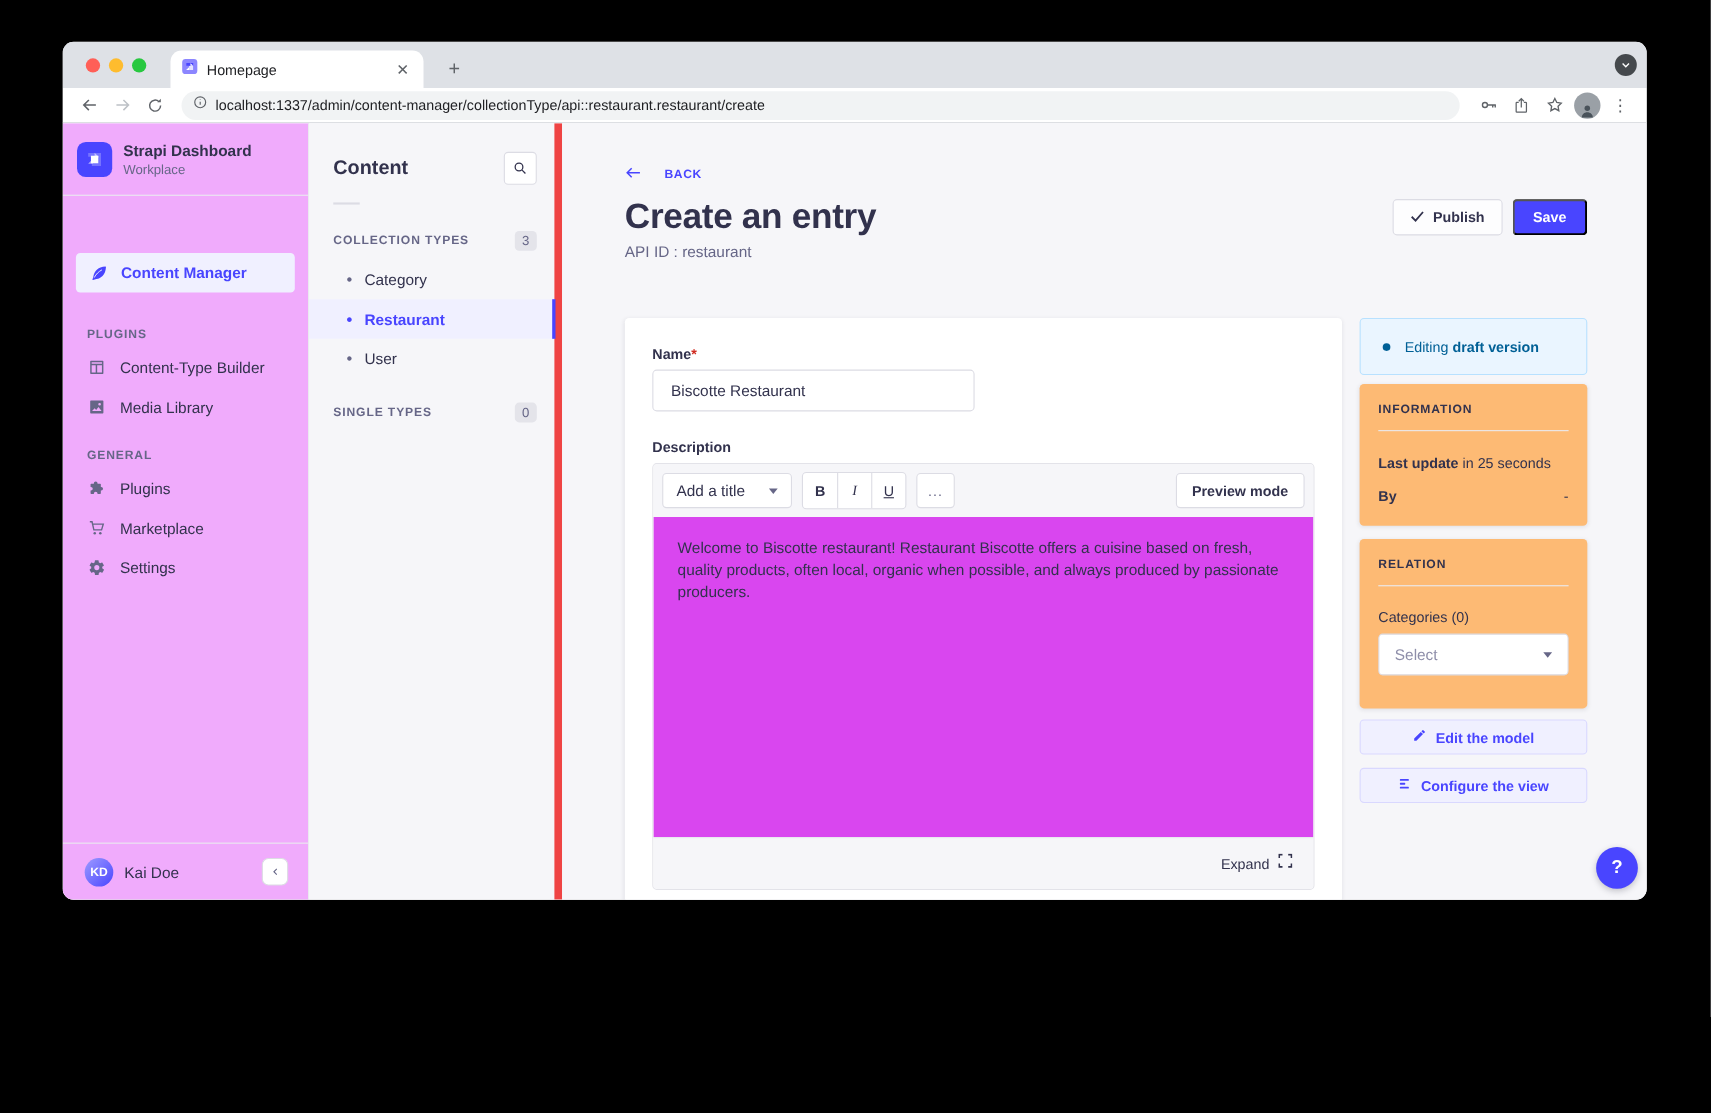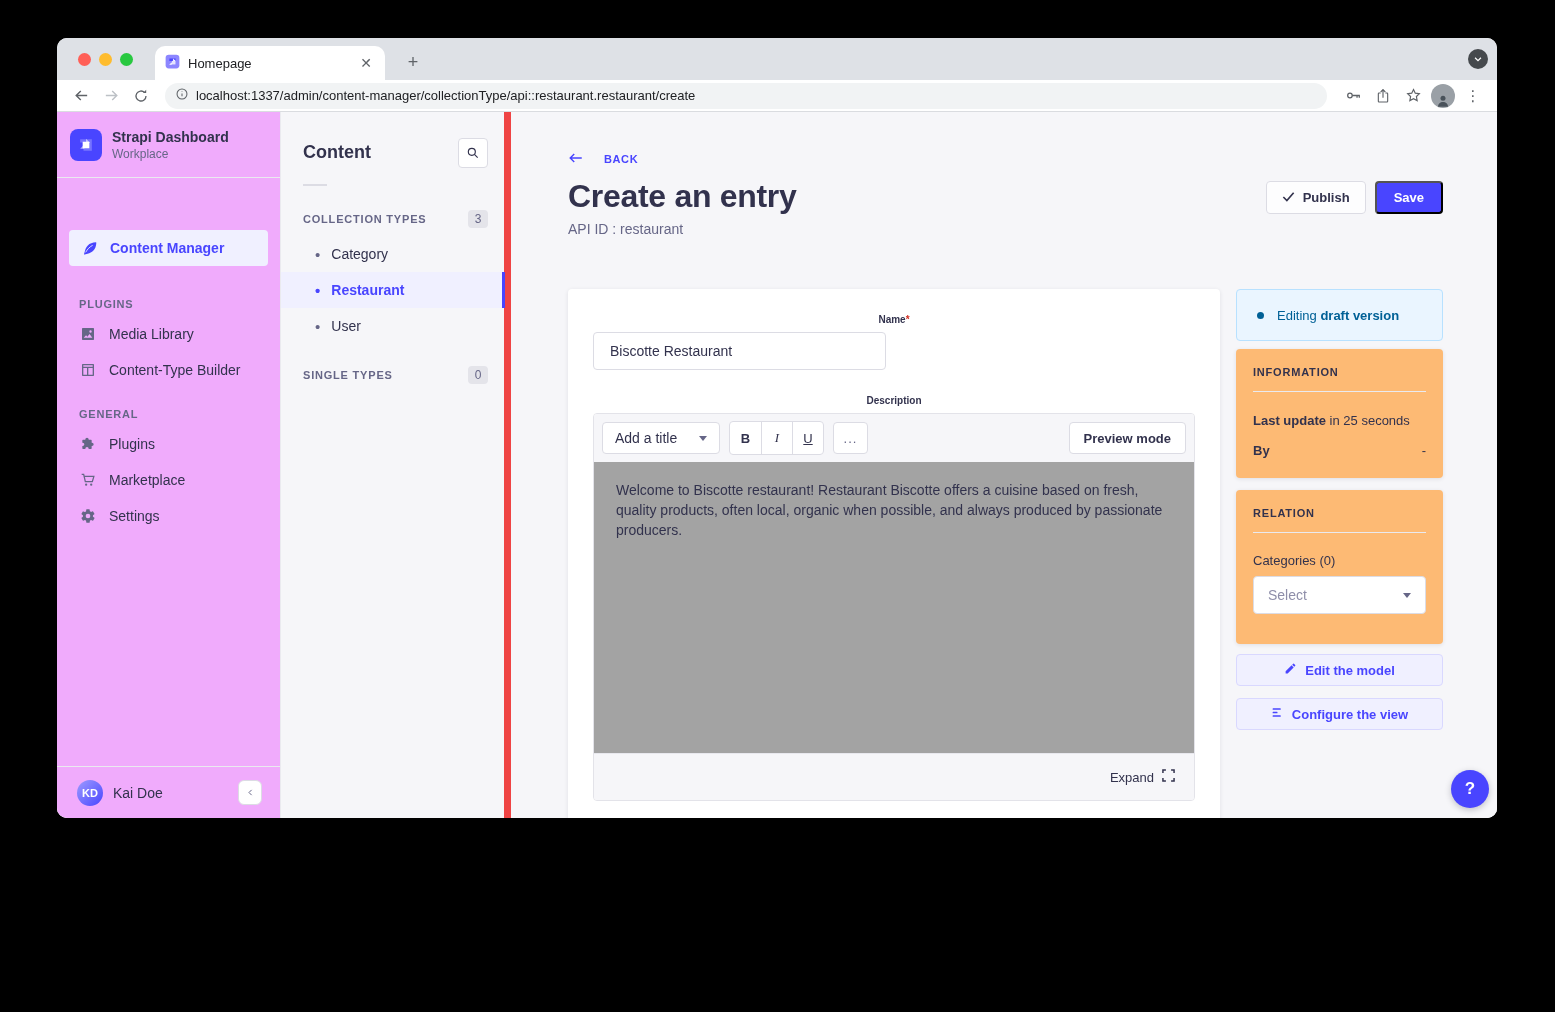--- a/index.html
+++ b/index.html
@@ -97,21 +97,21 @@
     border-radius:4px; display:flex; align-items:center; gap:8px; font-size:13px; font-weight:bold;
     color:#32324d; }
   .btn-save { height:33px; padding:0 17px; background:#4945ff; border-radius:4px; display:flex;
     align-items:center; font-size:13px; font-weight:bold; color:#fff; }
 
   .body-row { display:flex; gap:16px; margin-top:52px; align-items:flex-start; }
 
   
   .card { width:652px; height:550px; background:#fff; border-radius:4px; padding:25px;
     box-shadow:0 1px 4px rgba(33,33,52,.1); }
-  .field-label { font-size:10px; font-weight:bold; color:#32324d;text-align:center; }
+  .field-label { font-size:13px; font-weight:bold; color:#32324d; }
   .req { color:#d02b20; }
   .text-input { width:293px; height:38px; border:1px solid #dcdce4; border-radius:4px;
     margin-top:7px; padding:0 16px; font-size:14px; color:#32324d; background:#fff; outline:none;
     font-family:inherit; display:block; }
   .desc-label { margin-top:25px; }
   .editor { margin-top:7px; width:602px; height:388px; border:1px solid #e3e3e9; border-radius:4px;
     overflow:hidden; display:flex; flex-direction:column; background:#fff; }
   .ed-toolbar { height:48px; background:#f6f6f9; display:flex; align-items:center;
     padding:0 8px; gap:9px; flex:none; }
   .ed-select { height:32px; width:118px; background:#fff; border:1px solid #dcdce4; border-radius:4px;
@@ -125,21 +125,21 @@
   .biu-cell + .biu-cell { border-left:1px solid #dcdce4; }
   .b-bold { font-weight:bold; }
   .b-italic { font-style:italic; font-family:"Liberation Serif","DejaVu Serif",serif; }
   .b-under { text-decoration:underline; }
   .ed-more { width:35px; height:32px; background:#fff; border:1px solid #dcdce4; border-radius:4px;
     display:flex; align-items:center; justify-content:center; color:#666687; font-size:13px;
     letter-spacing:1px; }
   .ed-preview { margin-left:auto; height:32px; padding:0 14px; background:#fff;
     border:1px solid #dcdce4; border-radius:4px; display:flex; align-items:center;
     font-size:13px; font-weight:bold; color:#32324d; }
-  .ed-content { flex:1; background:#a3a3a3; padding:19px 22px; font-size:14px; color:#32324d;
+  .ed-content { flex:1; background:#d946ef; padding:19px 22px; font-size:14px; color:#32324d;
     line-height:1.42; }
   .ed-footer { height:47px; background:#f6f6f9; border-top:1px solid #e8e8ee; display:flex;
     align-items:center; justify-content:flex-end; gap:8px; padding:0 19px; flex:none; }
   .expand-label { font-size:13px; color:#32324d; }
 
   
   .aside { width:207px; flex:none; }
   .draft-banner { height:52px; background:#eaf5ff; border:1px solid #b8e1ff; border-radius:4px;
     display:flex; align-items:center; gap:13px; padding:0 20px; }
   .draft-dot { width:7px; height:7px; border-radius:50%; background:#006096; flex:none; }
@@ -274,32 +274,32 @@
                 <path d="M5.5 18.5c2.6-4.8 6-8.2 10.5-10.5" fill="none" stroke="#f0f0ff" stroke-width="1.3"></path>
               </svg>
           </span>
           <span>Content Manager</span>
         </div>
       </div>
       <div class="nav-section">PLUGINS</div>
       <div class="nav-item">
         <span class="ico">
           <svg width="16" height="16" viewBox="0 0 24 24">
-              <path fill="#666687" d="M4 3h16a1 1 0 0 1 1 1v16a1 1 0 0 1-1 1H4a1 1 0 0 1-1-1V4a1 1 0 0 1 1-1zm1.5 14.5h13l-4.2-5.6-3.2 4.2-2-2.4-3.6 3.8zM15.8 10a1.8 1.8 0 1 0 0-3.6 1.8 1.8 0 0 0 0 3.6z"></path>
-            </svg>
-        </span>
-        <span>Media Library</span>
+              <path fill="#666687" d="M4 3h16a1 1 0 0 1 1 1v16a1 1 0 0 1-1 1H4a1 1 0 0 1-1-1V4a1 1 0 0 1 1-1zm1 6v10h5.5V9H5zm7.5 0v10H19V9h-6.5zM5 5v2h14V5H5z"></path>
+            </svg>
+        </span>
+        <span>Content-Type Builder</span>
       </div>
       <div class="nav-item">
         <span class="ico">
           <svg width="16" height="16" viewBox="0 0 24 24">
-              <path fill="#666687" d="M4 3h16a1 1 0 0 1 1 1v16a1 1 0 0 1-1 1H4a1 1 0 0 1-1-1V4a1 1 0 0 1 1-1zm1 6v10h5.5V9H5zm7.5 0v10H19V9h-6.5zM5 5v2h14V5H5z"></path>
-            </svg>
-        </span>
-        <span>Content-Type Builder</span>
+              <path fill="#666687" d="M4 3h16a1 1 0 0 1 1 1v16a1 1 0 0 1-1 1H4a1 1 0 0 1-1-1V4a1 1 0 0 1 1-1zm1.5 14.5h13l-4.2-5.6-3.2 4.2-2-2.4-3.6 3.8zM15.8 10a1.8 1.8 0 1 0 0-3.6 1.8 1.8 0 0 0 0 3.6z"></path>
+            </svg>
+        </span>
+        <span>Media Library</span>
       </div>
       <div class="nav-section">GENERAL</div>
       <div class="nav-item">
         <span class="ico">
           <svg width="16" height="16" viewBox="0 0 24 24">
               <path fill="#666687" d="M10.5 2.5A2.5 2.5 0 0 0 8 5v.5H4.5a1 1 0 0 0-1 1V10H4a2.5 2.5 0 0 1 0 5h-.5v3.5a1 1 0 0 0 1 1H8V19a2.5 2.5 0 0 1 5 0v.5h3.5a1 1 0 0 0 1-1V15h.5a2.5 2.5 0 0 0 0-5h-.5V6.5a1 1 0 0 0-1-1H13V5a2.5 2.5 0 0 0-2.5-2.5z"></path>
             </svg>
         </span>
         <span>Plugins</span>
       </div>

